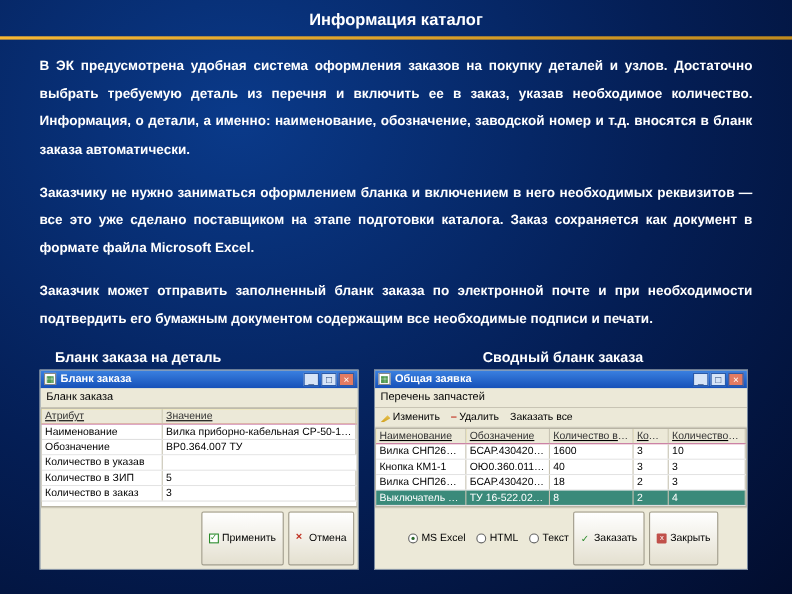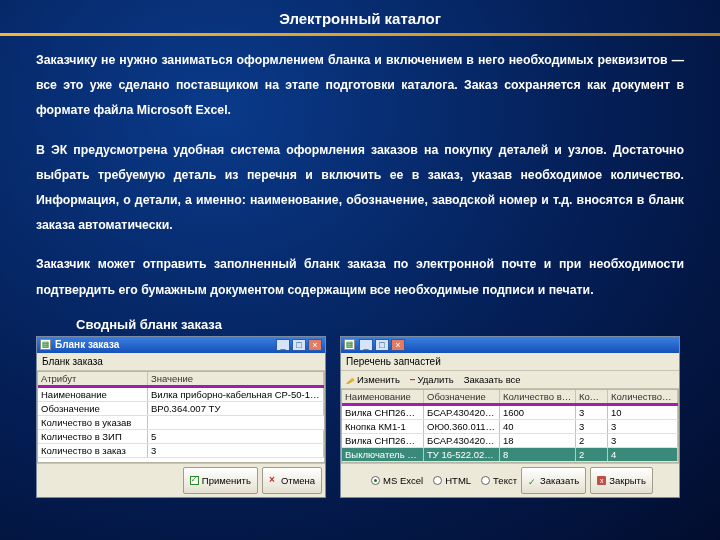--- a/index.html
+++ b/index.html
@@ -78,21 +78,21 @@
     border-bottom: 1px solid #c8c4b4; align-items: flex-end;
   }
   .tb-item { display: flex; align-items: center; gap: 2px; font-size: 9.5px; padding: 1px 2px;}
   .tb-icon { width: 9px; height: 9px; display: inline-block; }
   .ic-edit { background: linear-gradient(#f0d060,#d0a020); clip-path: polygon(0 100%,70% 30%,100% 60%,30% 100%); }
   .ic-del { color: #c03020; font-weight: bold; font-size: 10px; line-height: 9px;}
   .table {
     background: #fff; flex: 1; display: flex; flex-direction: column;
     border: 1px solid #b8b4a4; margin: 0;
   }
-  .thead { display: flex; background: #fde047; border-bottom: 3px solid #a21caf; }
+  .thead { display: flex; background: #fde047; border-bottom: 1px solid #a21caf; text-decoration: underline; }
   .th, .td {
     padding: 1px 3px; font-size: 9.5px; border-right: 1px solid #c8c4b4;
     overflow: hidden; white-space: nowrap; text-overflow: ellipsis;
   }
   .th { background: #ece9d8; font-weight: normal; color: #333;}
   .row { display: flex; border-bottom: 1px solid #e0e0e0; background: #fff; }
   .row.sel { background: #3a8a7a; color: #fff; }
   
   .t1c1 { width: 110px; }
   .t1c2 { flex: 1; }
@@ -103,47 +103,48 @@
   .t2c4 { width: 32px; }
   .t2c5 { flex: 1; }
   .footer {
     background: #ece9d8; padding: 3px; display: flex;
     justify-content: flex-end; gap: 4px; border-top: 1px solid #c8c4b4;
   }
   .footer.left-group { justify-content: center; }
   .btn {
     background: linear-gradient(#fff,#e4e0d0);
     border: 1px solid #a09c8c; border-radius: 2px;
-    padding: 7px 6px; font-size: 9.5px; display: inline-flex;
+    padding: 18px 6px; font-size: 9.5px; display: inline-flex;
     align-items: center; gap: 3px;
   }
   .btn-ic { width: 9px; height: 9px; display: inline-block; }
   .ic-ok { border: 1px solid #2a8a2a; background: #fff; position: relative; }
   .ic-ok::after { content: "✓"; color: #2a8a2a; font-size: 8px; position: absolute; top: -2px; left: 0;}
   .ic-cancel { color: #c03020; font-weight: bold; font-size: 10px; line-height: 8px;}
   .ic-order::before { content: "✓"; color: #2a8a2a; font-size: 9px; }
   .ic-close2 { background: #c0504a; color: #fff; font-size: 7px; text-align: center; line-height: 9px; border-radius: 1px;}
   .radios { display: flex; gap: 10px; padding-left: 4px; align-items: center;}
   .radio { display: inline-flex; align-items: center; gap: 3px; font-size: 9.5px; }
   .rdot { width: 9px; height: 9px; border: 1px solid #666; border-radius: 50%; background: #fff; position: relative;}
   .rdot.on::after { content: ""; position: absolute; inset: 2px; background: #2a6a2a; border-radius: 50%; }
 </style>
 </head>
 <body>
 
-<div class="page-title">Электронный каталог</div>
+<div class="page-title">Информация каталог</div>
 <div class="title-divider"></div>
 
 <div class="body-text">
+  <p>В ЭК предусмотрена удобная система оформления заказов на покупку деталей и узлов. Достаточно выбрать требуемую деталь из перечня и включить ее в заказ, указав необходимое количество. Информация, о детали, а именно: наименование, обозначение, заводской номер и т.д. вносятся в бланк заказа автоматически.</p>
   <p>Заказчику не нужно заниматься оформлением бланка и включением в него необходимых реквизитов — все это уже сделано поставщиком на этапе подготовки каталога. Заказ сохраняется как документ в формате файла Microsoft Excel.</p>
-  <p>В ЭК предусмотрена удобная система оформления заказов на покупку деталей и узлов. Достаточно выбрать требуемую деталь из перечня и включить ее в заказ, указав необходимое количество. Информация, о детали, а именно: наименование, обозначение, заводской номер и т.д. вносятся в бланк заказа автоматически.</p>
   <p>Заказчик может отправить заполненный бланк заказа по электронной почте и при необходимости подтвердить его бумажным документом содержащим все необходимые подписи и печати.</p>
 </div>
 
 <div class="captions">
+  <div class="left">Бланк заказа на деталь</div>
   <div class="right">Сводный бланк заказа</div>
 </div>
 
 <div class="windows">
 
   <div class="win win1">
     <div class="titlebar">
       <span class="ticon">▦</span>
       <span class="ttext">Бланк заказа</span>
       <span class="tbtns">
@@ -188,20 +189,21 @@
       <span class="btn">
         <span class="btn-ic ic-cancel">×</span>
         <span>Отмена</span>
       </span>
     </div>
   </div>
 
   <div class="win win2">
     <div class="titlebar">
       <span class="ticon">▦</span>
+      <span class="ttext">Общая заявка</span>
       <span class="tbtns">
         <span class="tbtn">_</span>
         <span class="tbtn">□</span>
         <span class="tbtn close">×</span>
       </span>
     </div>
     <div class="subbar">Перечень запчастей</div>
     <div class="toolbar">
       <span class="tb-item">
         <span class="tb-icon ic-edit"></span>

